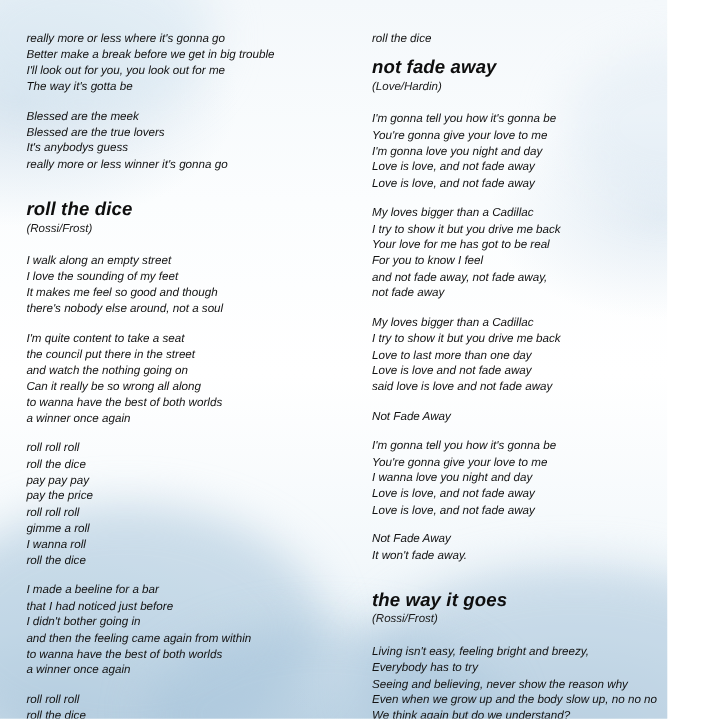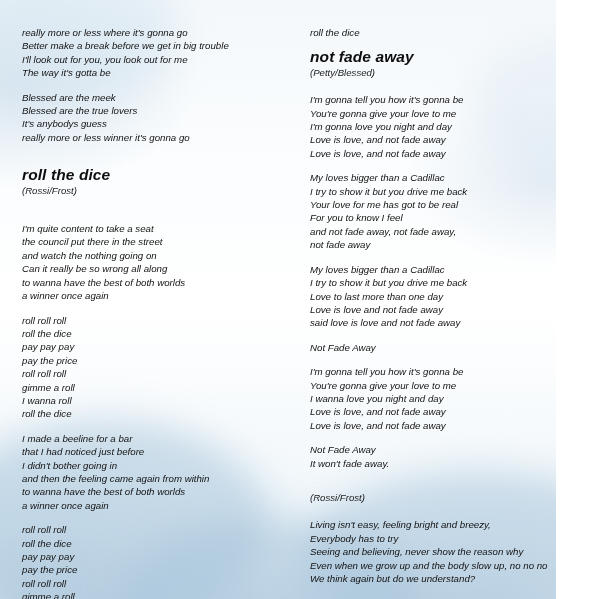--- a/index.html
+++ b/index.html
@@ -104,20 +104,24 @@
 Blessed are the true lovers
 It's anybodys guess
 really more or less winner it's gonna go</p>
 
       <div class="gap-lg"></div>
 
       <h2 class="song-title">roll the dice</h2>
       <p class="song-credit">(Rossi/Frost)</p>
 
       <div class="gap-md"></div>
+      <p class="verse">I walk along an empty street
+I love the sounding of my feet
+It makes me feel so good and though
+there's nobody else around, not a soul</p>
       <div class="gap-sm"></div>
       <p class="verse">I'm quite content to take a seat
 the council put there in the street
 and watch the nothing going on
 Can it really be so wrong all along
 to wanna have the best of both worlds
 a winner once again</p>
       <div class="gap-sm"></div>
       <p class="verse">roll roll roll
 roll the dice
@@ -143,21 +147,21 @@
 gimme a roll
 I wanna roll</p>
     </div>
 
     <div class="col col-right">
       <p class="verse">roll the dice</p>
 
       <div class="gap-title"></div>
 
       <h2 class="song-title">not fade away</h2>
-      <p class="song-credit">(Petty/Blessed)</p>
+      <p class="song-credit">(Love/Hardin)</p>
 
       <div class="gap-md"></div>
       <p class="verse">I'm gonna tell you how it's gonna be
 You're gonna give your love to me
 I'm gonna love you night and day
 Love is love, and not fade away
 Love is love, and not fade away</p>
       <div class="gap-sm"></div>
       <p class="verse">My loves bigger than a Cadillac
 I try to show it but you drive me back
@@ -178,20 +182,21 @@
 You're gonna give your love to me
 I wanna love you night and day
 Love is love, and not fade away
 Love is love, and not fade away</p>
       <div class="gap-sm"></div>
       <p class="verse">Not Fade Away
 It won't fade away.</p>
 
       <div class="gap-lg"></div>
 
+      <h2 class="song-title">the way it goes</h2>
       <p class="song-credit">(Rossi/Frost)</p>
 
       <div class="gap-md"></div>
       <p class="verse">Living isn't easy, feeling bright and breezy,
 Everybody has to try
 Seeing and believing, never show the reason why
 Even when we grow up and the body slow up, no no no
 We think again but do we understand?</p>
 
     </div>

